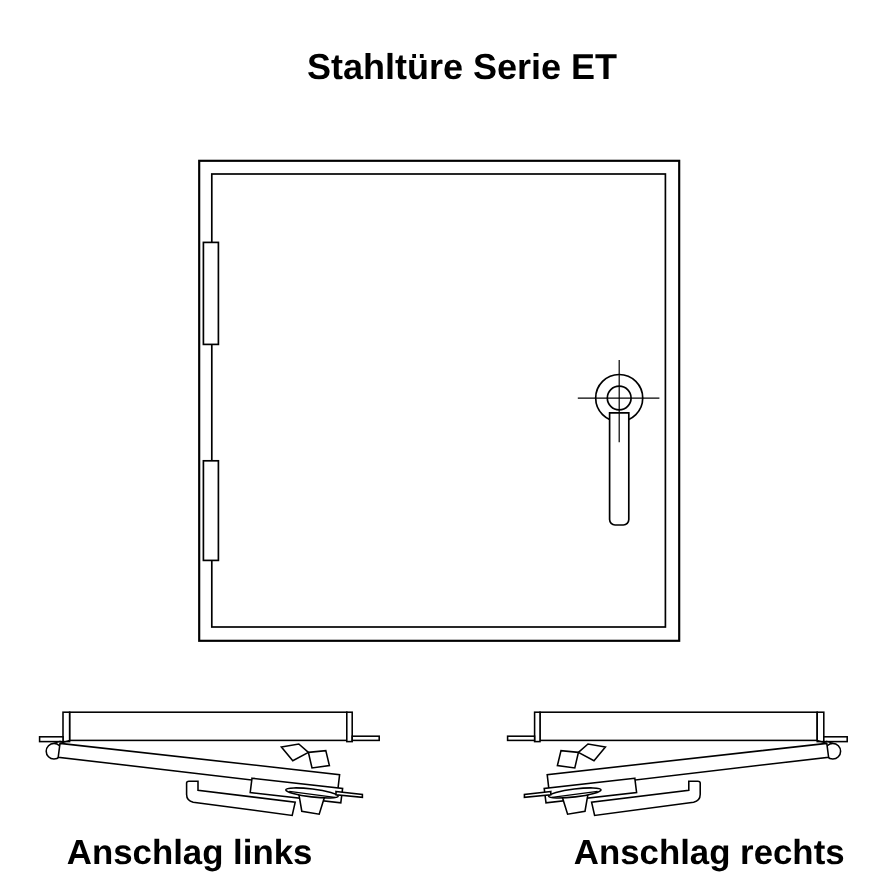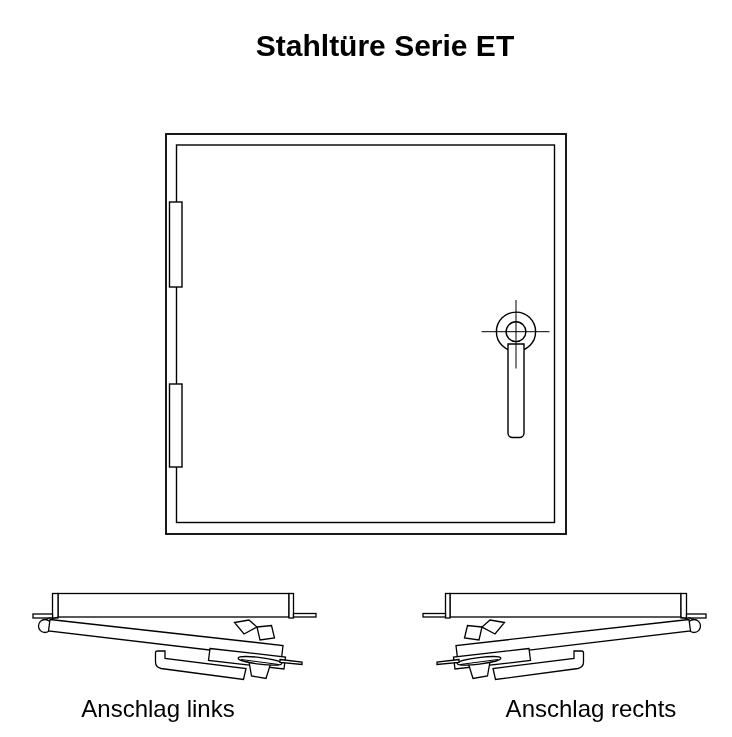--- a/index.html
+++ b/index.html
@@ -6,32 +6,32 @@
   body {
     width: 732px; height: 737px;
     background: #ffffff;
     position: relative;
     overflow: hidden;
     font-family: "Liberation Sans", sans-serif;
     color: #000000;
   }
   .page-title {
     position: absolute;
-    top: 29px; left: 385px;
+    top: 40px; left: 385px;
     transform: translateX(-50%);
     font-size: 30px;
     font-weight: bold;
     white-space: nowrap;
   }
   .caption {
     position: absolute;
     top: 695px;
     transform: translateX(-50%);
-    font-size: 24px;
-    font-weight: normal;
+    font-size: 29px;
+    font-weight: bold;
     white-space: nowrap;
   }
   .caption.left  { left: 158px; }
   .caption.right { left: 591px; }
   svg.drawing {
     position: absolute;
     left: 0; top: 0;
   }
 </style>
 </head>

